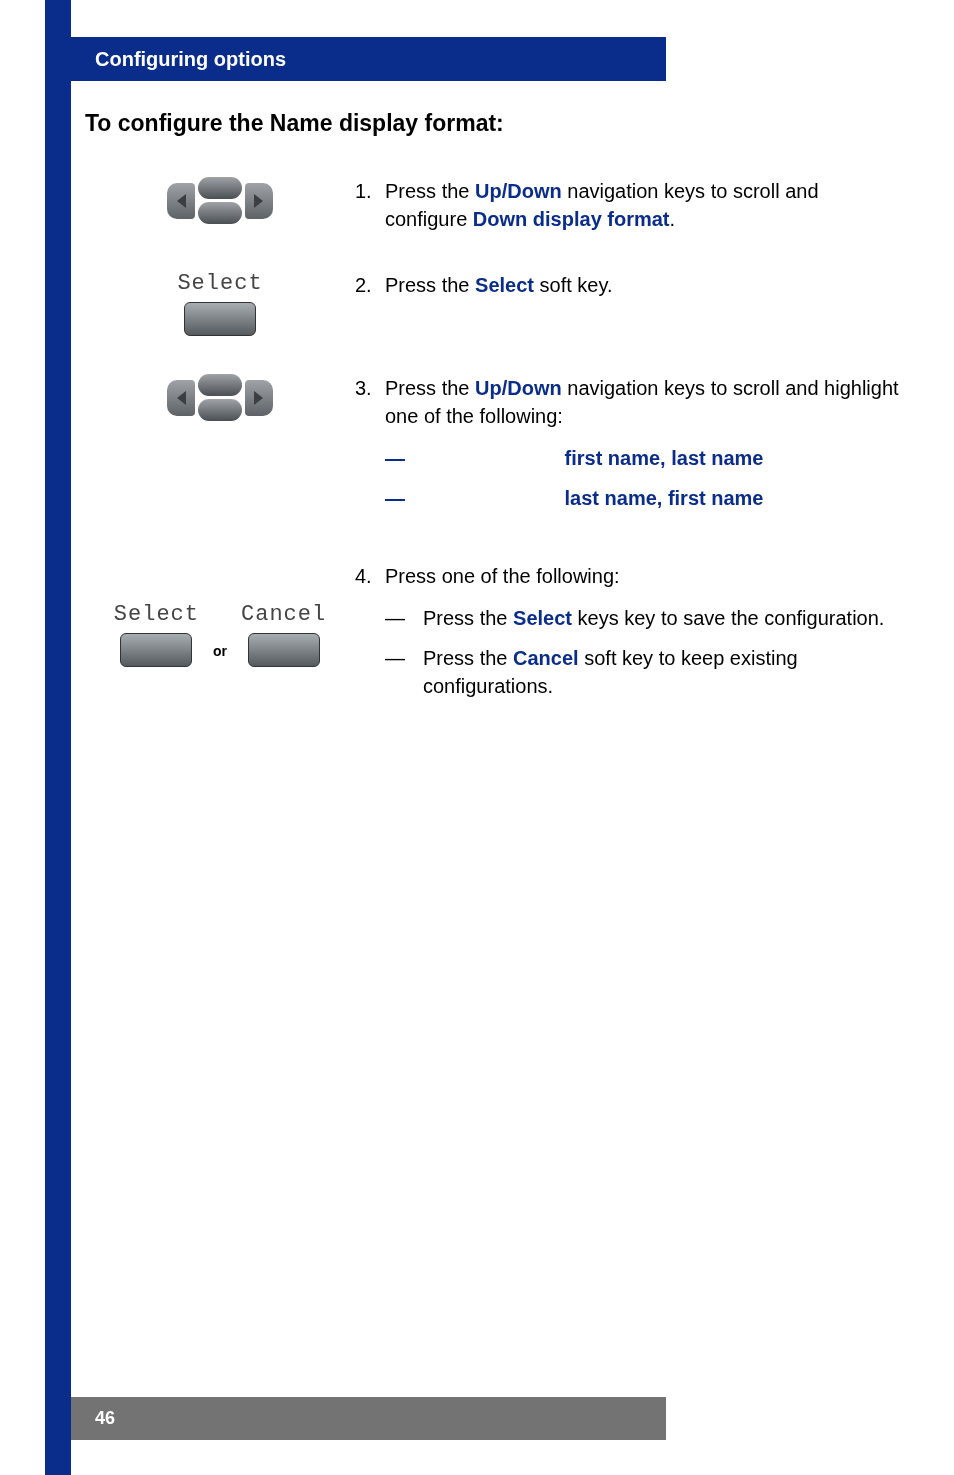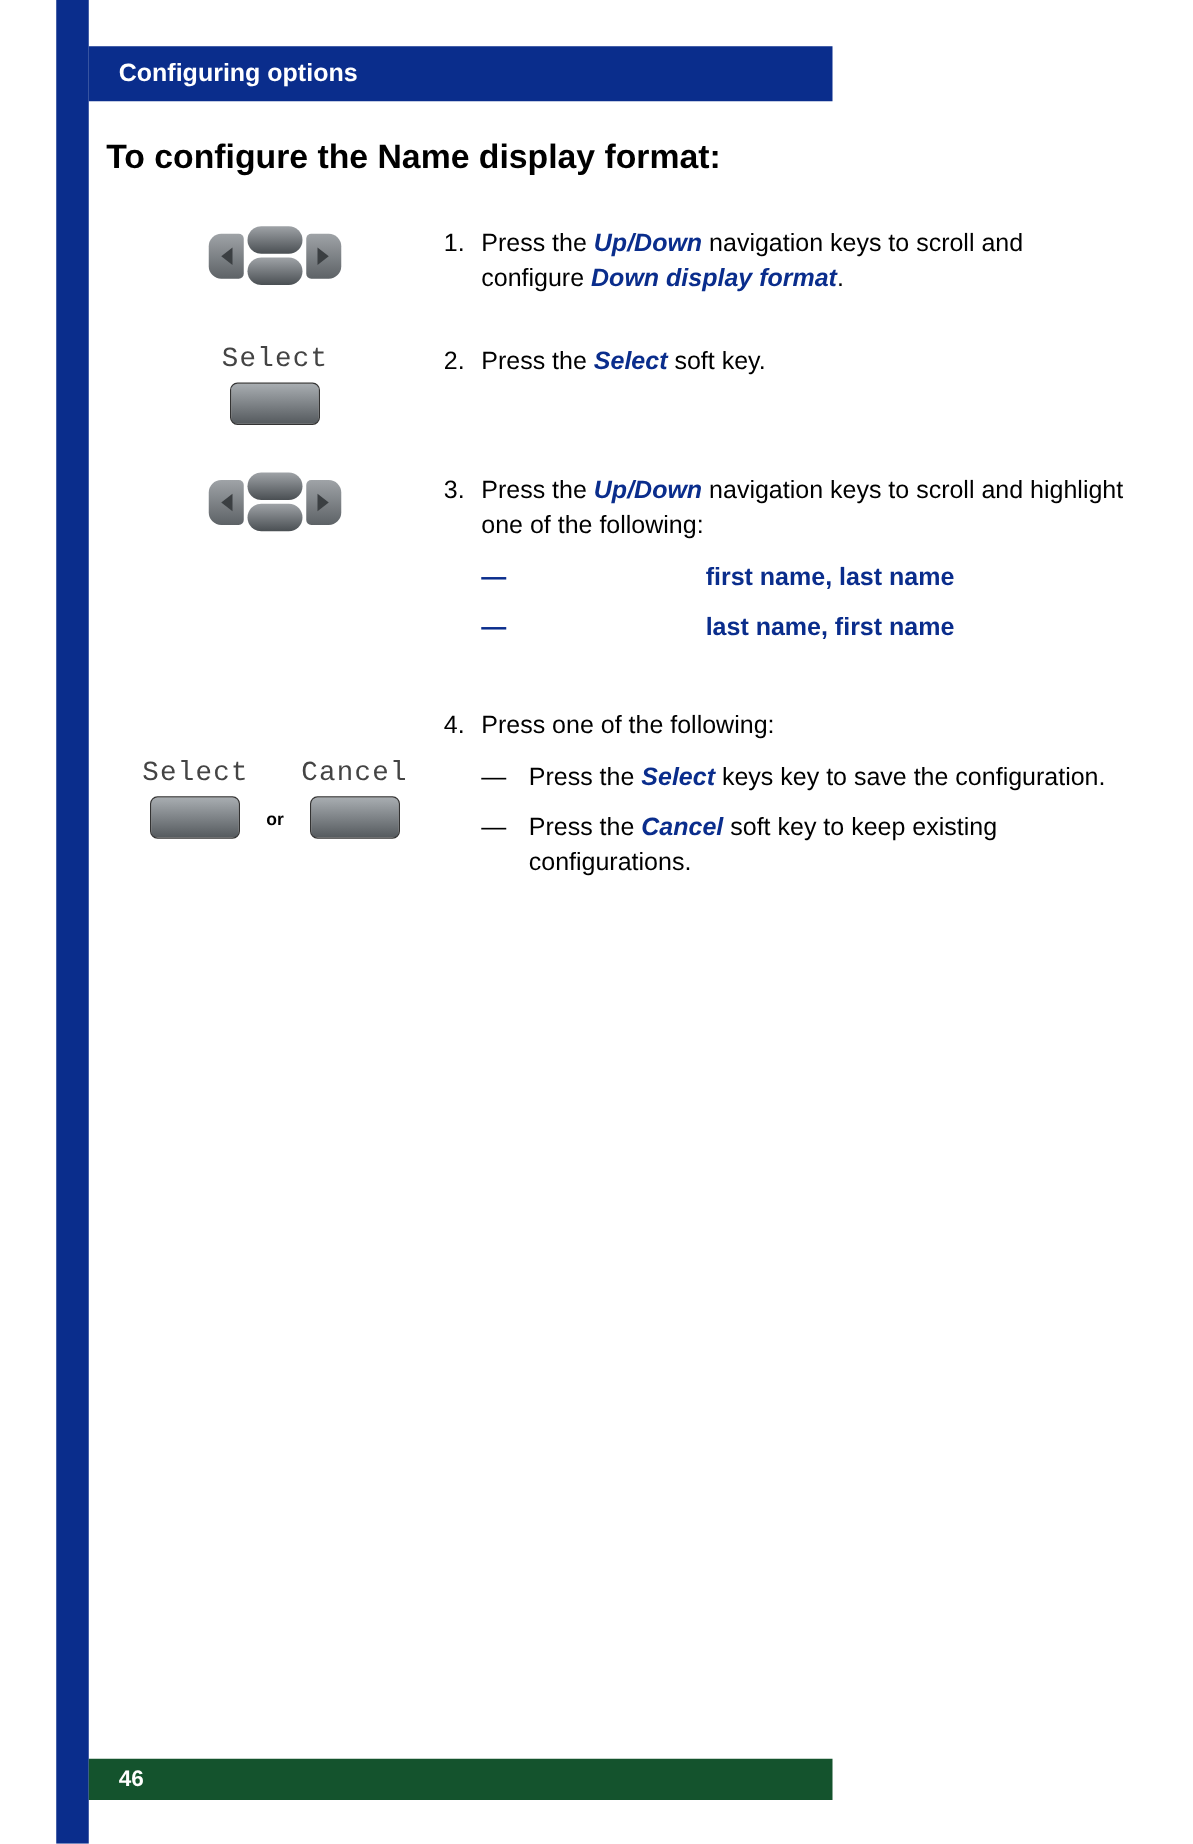--- a/index.html
+++ b/index.html
@@ -37,21 +37,21 @@
     font-size: 20px;
   }
   .content {
     position: absolute;
     left: 85px;
     top: 110px;
     width: 820px;
   }
   .section-title {
     font-weight: bold;
-    font-size: 27px;
+    font-size: 23px;
     margin-bottom: 40px;
   }
   .steps {
     display: flex;
     flex-direction: column;
     gap: 38px;
   }
   .step {
     display: flex;
     align-items: flex-start;
@@ -72,21 +72,20 @@
   .step-num {
     width: 30px;
     flex-shrink: 0;
   }
   .step-body {
     flex: 1;
   }
   .link {
     color: #0a2d8c;
     font-weight: bold;
-    font-style: italic;
   }
   .sub-list {
     margin-top: 14px;
   }
   .sub-item {
     display: flex;
     margin-bottom: 12px;
   }
   .sub-dash {
     width: 38px;
@@ -161,22 +160,22 @@
     font-weight: bold;
     font-size: 14px;
     padding-bottom: 8px;
   }
 
   .footer-bar {
     position: absolute;
     left: 71px;
     bottom: 35px;
     width: 595px;
-    height: 33px;
-    background: #14532d;
+    height: 43px;
+    background: #737373;
     display:flex;
     align-items:center;
     padding-left: 24px;
     box-sizing:border-box;
   }
   .footer-bar span {
     color:#fff;
     font-weight:bold;
     font-size:18px;
   }

